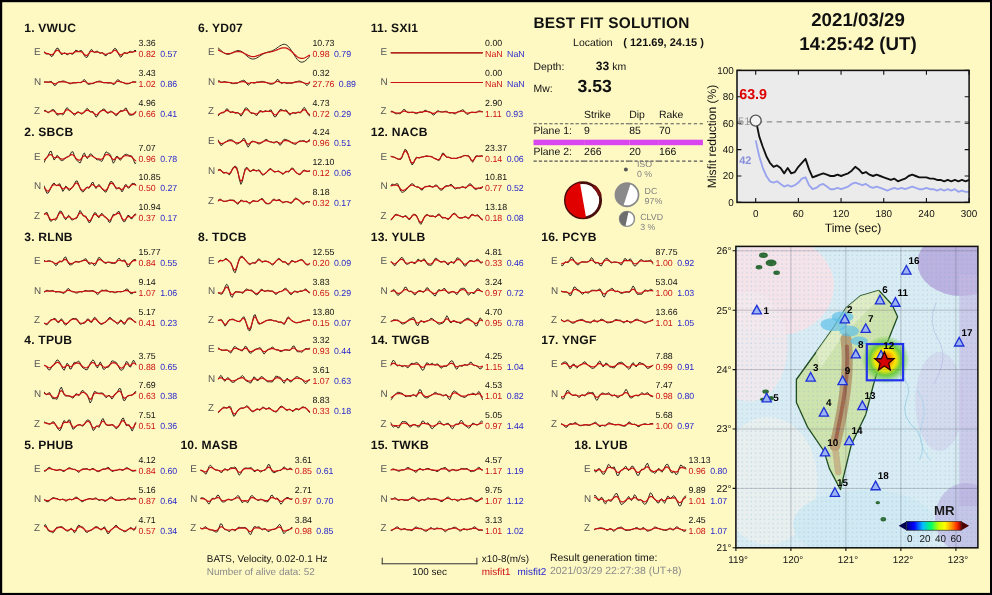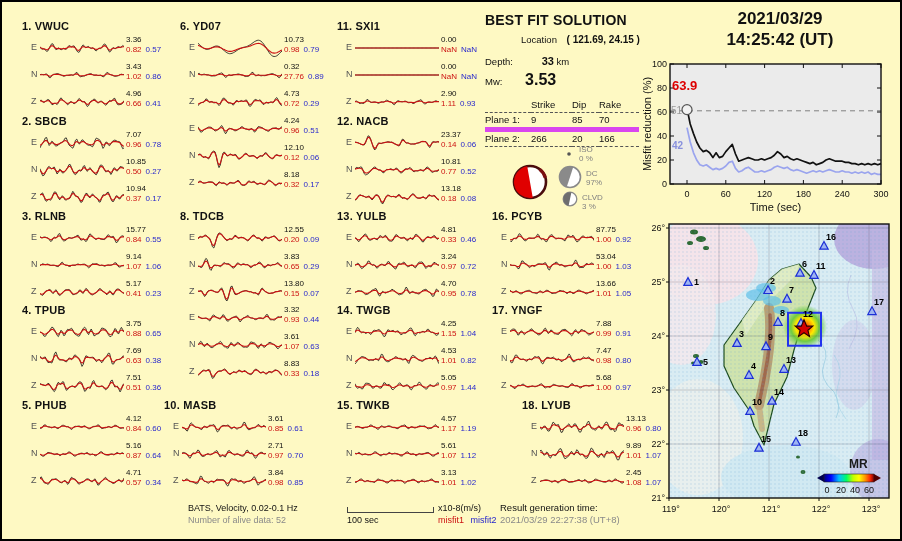--- a/index.html
+++ b/index.html
@@ -32,21 +32,21 @@
   #sdr .num{text-align:left;padding-right:4px;}
   .decomp{position:absolute;font-size:8px;color:#808080;line-height:9px;white-space:nowrap;}
   
   #title{position:absolute;left:660px;top:6px;width:236px;text-align:center;
          font-weight:bold;font-size:17px;line-height:21px;}
   
   .fnote{position:absolute;font-size:9px;line-height:12px;white-space:nowrap;}
   .gray{color:#8a8a8a;}
   #scalebar{position:absolute;left:345px;top:505px;width:87px;}
   #sbline{height:6px;border-bottom:1px solid #444;border-left:1px solid #444;border-right:1px solid #444;}
-  #sblabel{text-align:left;font-size:9px;margin-top:2px;}
+  #sblabel{text-align:center;font-size:9px;margin-top:2px;}
   svg{display:block;}
 </style>
 </head>
 <body>
 
 <div id="page">
 
   <div id="wavelayer">
       <div class="block" style="left: 20px; top: 18px;">
         <div class="bh">1.  VWUC</div>
@@ -476,21 +476,21 @@
           </svg>
           <div class="amp">4.57</div>
           <div class="mis"><span class="m1">1.17</span><span class="m2">1.19</span></div>
         </div>
         <div class="wrow">
           <span class="ch">N</span>
           <svg class="wsvg" width="84" height="26" viewBox="0 0 84 26">
             <polyline points="0.0,12.1 1.3,12.9 2.6,12.3 3.9,11.4 5.3,12.2 6.6,13.8 7.9,13.9 9.2,13.1 10.5,13.0 11.8,13.7 13.1,14.0 14.4,13.9 15.8,13.9 17.1,13.2 18.4,11.8 19.7,10.8 21.0,11.0 22.3,11.9 23.6,13.3 24.9,14.6 26.3,14.8 27.6,13.7 28.9,13.0 30.2,13.7 31.5,13.9 32.8,12.5 34.1,11.4 35.4,12.1 36.8,13.1 38.1,12.8 39.4,12.2 40.7,12.4 42.0,12.8 43.3,13.2 44.6,14.1 45.9,15.0 47.3,14.9 48.6,13.7 49.9,12.3 51.2,11.3 52.5,10.8 53.8,11.7 55.1,13.2 56.4,13.5 57.8,12.8 59.1,13.1 60.4,14.4 61.7,14.6 63.0,13.3 64.3,12.5 65.6,13.1 66.9,13.4 68.3,12.9 69.6,12.4 70.9,12.0 72.2,11.5 73.5,11.5 74.8,12.6 76.1,14.1 77.4,15.0 78.8,15.1 80.1,14.4 81.4,12.9 82.7,11.7 84.0,12.1" fill="none" stroke="#111" stroke-width="0.8"></polyline>
             <polyline points="0.0,12.6 1.3,12.7 2.6,12.5 3.9,12.4 5.3,12.7 6.6,13.2 7.9,13.3 9.2,13.2 10.5,13.1 11.8,13.3 13.1,13.5 14.4,13.5 15.8,13.4 17.1,13.0 18.4,12.4 19.7,12.0 21.0,12.0 22.3,12.5 23.6,13.2 24.9,13.7 26.3,13.8 27.6,13.5 28.9,13.3 30.2,13.3 31.5,13.2 32.8,12.8 34.1,12.4 35.4,12.5 36.8,12.8 38.1,12.8 39.4,12.7 40.7,12.7 42.0,12.9 43.3,13.2 44.6,13.6 45.9,13.9 47.3,13.9 48.6,13.3 49.9,12.7 51.2,12.1 52.5,12.0 53.8,12.4 55.1,12.9 56.4,13.1 57.8,13.1 59.1,13.2 60.4,13.6 61.7,13.6 63.0,13.3 64.3,13.0 65.6,13.0 66.9,13.1 68.3,12.9 69.6,12.7 70.9,12.4 72.2,12.2 73.5,12.3 74.8,12.8 76.1,13.5 77.4,14.0 78.8,14.0 80.1,13.6 81.4,13.0 82.7,12.6 84.0,12.4" fill="none" stroke="#cc1111" stroke-width="1.1"></polyline>
           </svg>
-          <div class="amp">5.61</div>
+          <div class="amp">9.75</div>
           <div class="mis"><span class="m1">1.07</span><span class="m2">1.12</span></div>
         </div>
         <div class="wrow">
           <span class="ch">Z</span>
           <svg class="wsvg" width="84" height="26" viewBox="0 0 84 26">
             <polyline points="0.0,14.4 1.3,14.3 2.6,13.4 3.9,12.2 5.3,11.2 6.6,11.0 7.9,12.2 9.2,13.7 10.5,13.6 11.8,12.6 13.1,12.6 14.4,13.5 15.8,13.8 17.1,13.7 18.4,14.2 19.7,14.5 21.0,13.0 22.3,11.3 23.6,11.1 24.9,12.0 26.3,12.3 27.6,12.3 28.9,13.0 30.2,14.1 31.5,14.8 32.8,14.9 34.1,14.0 35.4,12.4 36.8,11.6 38.1,12.4 39.4,13.3 40.7,12.9 42.0,12.0 43.3,12.2 44.6,12.5 45.9,12.3 47.3,12.9 48.6,14.5 49.9,15.4 51.2,14.3 52.5,13.0 53.8,12.8 55.1,12.6 56.4,11.9 57.8,11.3 59.1,11.4 60.4,12.2 61.7,13.6 63.0,14.8 64.3,14.6 65.6,13.2 66.9,12.6 68.3,13.4 69.6,13.9 70.9,13.3 72.2,12.8 73.5,12.8 74.8,12.0 76.1,10.9 77.4,11.3 78.8,13.2 80.1,14.2 81.4,14.0 82.7,14.0 84.0,14.4" fill="none" stroke="#111" stroke-width="0.8"></polyline>
             <polyline points="0.0,13.8 1.3,13.6 2.6,13.2 3.9,12.6 5.3,12.1 6.6,12.1 7.9,12.6 9.2,13.1 10.5,13.2 11.8,13.0 13.1,12.9 14.4,13.2 15.8,13.4 17.1,13.5 18.4,13.7 19.7,13.5 21.0,13.0 22.3,12.3 23.6,12.1 24.9,12.3 26.3,12.5 27.6,12.7 28.9,13.1 30.2,13.6 31.5,13.9 32.8,13.9 34.1,13.5 35.4,12.8 36.8,12.5 38.1,12.7 39.4,12.9 40.7,12.8 42.0,12.6 43.3,12.5 44.6,12.6 45.9,12.7 47.3,13.1 48.6,13.7 49.9,14.0 51.2,13.7 52.5,13.2 53.8,12.9 55.1,12.7 56.4,12.4 57.8,12.1 59.1,12.2 60.4,12.6 61.7,13.3 63.0,13.8 64.3,13.7 65.6,13.3 66.9,13.0 68.3,13.2 69.6,13.3 70.9,13.2 72.2,13.0 73.5,12.7 74.8,12.3 76.1,12.1 77.4,12.3 78.8,12.9 80.1,13.5 81.4,13.6 82.7,13.7 84.0,13.7" fill="none" stroke="#cc1111" stroke-width="1.1"></polyline>
           </svg>
           <div class="amp">3.13</div>
           <div class="mis"><span class="m1">1.01</span><span class="m2">1.02</span></div>

